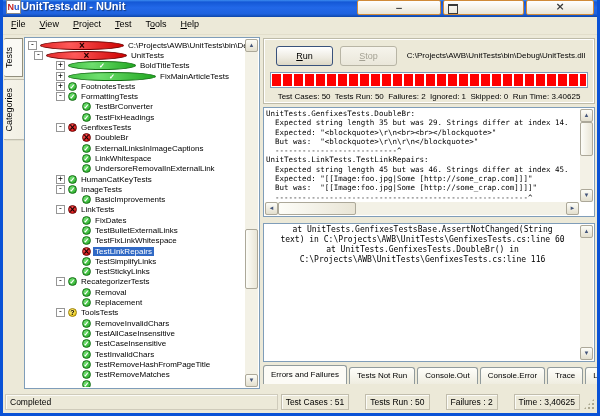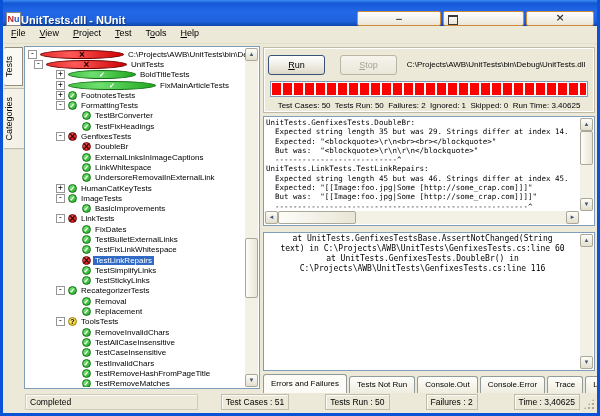--- a/index.html
+++ b/index.html
@@ -4,21 +4,21 @@
 <style>
   * { margin:0; padding:0; box-sizing:border-box; }
   html,body { background:#9aa7b8; font-family:"Liberation Sans", sans-serif; }
   .window{
     width:600px;height:416px;position:relative;
     border:3px solid #0A52D6;border-top:none;
     background:#ECE9D8;display:flex;flex-direction:column;overflow:hidden;
   }
   
   .titlebar{
-    height:26px;flex:none;display:flex;align-items:flex-end;padding:0 3px;
+    height:17px;flex:none;display:flex;align-items:flex-start;padding:0 3px;
     background:linear-gradient(180deg,#3C8CF0 0%,#1458D6 12%,#2268E8 45%,#1E62DE 82%,#0E46A8 100%);
   }
   .app-icon{
     width:15px;height:14px;background:#fff;border:1px solid #888;
     font:bold 9px/12px "Liberation Sans",sans-serif;text-align:center;flex:none;
   }
   .app-icon b{color:#C42222}.app-icon i{color:#2255CC;font-style:normal}
   .title-text{color:#fff;font-weight:bold;font-size:11px;flex:1;
     text-shadow:1px 1px 1px rgba(0,0,0,.45);white-space:nowrap;overflow:hidden;}
   .tb-btn{width:17px;height:15px;margin-left:2px;flex:none;
@@ -69,21 +69,21 @@
     border:1px solid #ACA899;border-radius:2px;color:#44557A;font-size:6px;line-height:11px;text-align:center;}
   .sb-up{top:0}.sb-down{bottom:0}.sb-left{left:0}.sb-right{right:0}
   .sb-thumb{position:absolute;background:linear-gradient(90deg,#FDFDF8,#E9E5D6);border:1px solid #ACA899;border-radius:2px;}
   
   .right-panel{position:absolute;left:259px;top:1px;right:1px;bottom:3px;}
   .run-box{position:absolute;left:1px;right:1px;top:2px;height:66px;
     border:1px solid #BEBBA9;box-shadow:inset 0 0 0 1px #FFFFFF;}
   .btn{position:absolute;height:20px;width:57px;font-size:9px;color:#000;text-align:center;line-height:18px;
     background:linear-gradient(#FFFFFF,#EDEAE0 60%,#DDD8C6);border:1px solid #39527C;border-radius:3px;}
   .btn.disabled{color:#A5A294;border-color:#B8B5A5;background:linear-gradient(#F6F4EC,#EAE7DA);}
-  .run-btn{left:4px;top:7px;}
+  .run-btn{left:12px;top:7px;}
   .stop-btn{left:76px;top:7px;}
   .dll-path{position:absolute;left:138px;right:4px;top:12px;font-size:8px;color:#000;text-align:center;
     white-space:nowrap;overflow:hidden;}
   .progress{position:absolute;left:6px;right:6px;top:33px;height:16px;background:#fff;border:1px solid #7F9DB9;padding:1px;}
   .progress-fill{height:100%;width:100%;
     background:repeating-linear-gradient(90deg,#FF0000 0 9px,#FFFFFF 9px 11px);}
   .run-summary{position:absolute;left:0;right:0;top:53px;text-align:center;font-size:8px;color:#000;white-space:pre;}
   .mono-box{position:absolute;left:1px;right:1px;background:#fff;border:1px solid #7F9DB9;}
   .errors-box{top:71px;height:110px;}
   .trace-box{top:187px;height:139px;}
@@ -95,21 +95,21 @@
   .hscroll{position:absolute;left:1px;right:15px;bottom:1px;height:13px;background:#F3F1E6;}
   
   .result-tabs{position:absolute;left:1px;right:1px;top:329px;height:19px;display:flex;align-items:flex-end;}
   .rtab{height:17px;margin-right:2px;padding:0 7px;font-size:8px;line-height:16px;color:#000;white-space:nowrap;
     border:1px solid #919B9C;border-bottom:none;border-radius:3px 3px 0 0;
     background:linear-gradient(#FEFEFA,#EFEDE0);}
   .rtab.state-active{height:19px;background:#FCFBF6;line-height:18px;}
   
   .statusbar{height:22px;flex:none;display:flex;align-items:center;gap:3px;padding:2px 2px 3px 2px;background:#ECE9D8;}
   .status-panel{height:16px;border:1px solid #C1BDAC;box-shadow:inset 1px 1px 0 rgba(255,255,255,.8);
-    font-size:8.5px;line-height:14px;padding:0 4px;color:#000;white-space:nowrap;overflow:hidden;margin-left:20px;}
+    font-size:8.5px;line-height:14px;padding:0 4px;color:#000;white-space:nowrap;overflow:hidden;}
   .status-state{flex:1;border-color:#CFCBBB;}
   .sp-0{width:84px}.sp-1{width:81px}.sp-2{width:68px}.sp-3{width:88px}
   .grip{width:12px;height:12px;align-self:flex-end;
     background-image:radial-gradient(#ABA78F 1px,transparent 1.2px);background-size:4px 4px;
     clip-path:polygon(100% 0,100% 100%,0 100%);}
 </style>
 </head>
 <body>
 
 <div class="window">

